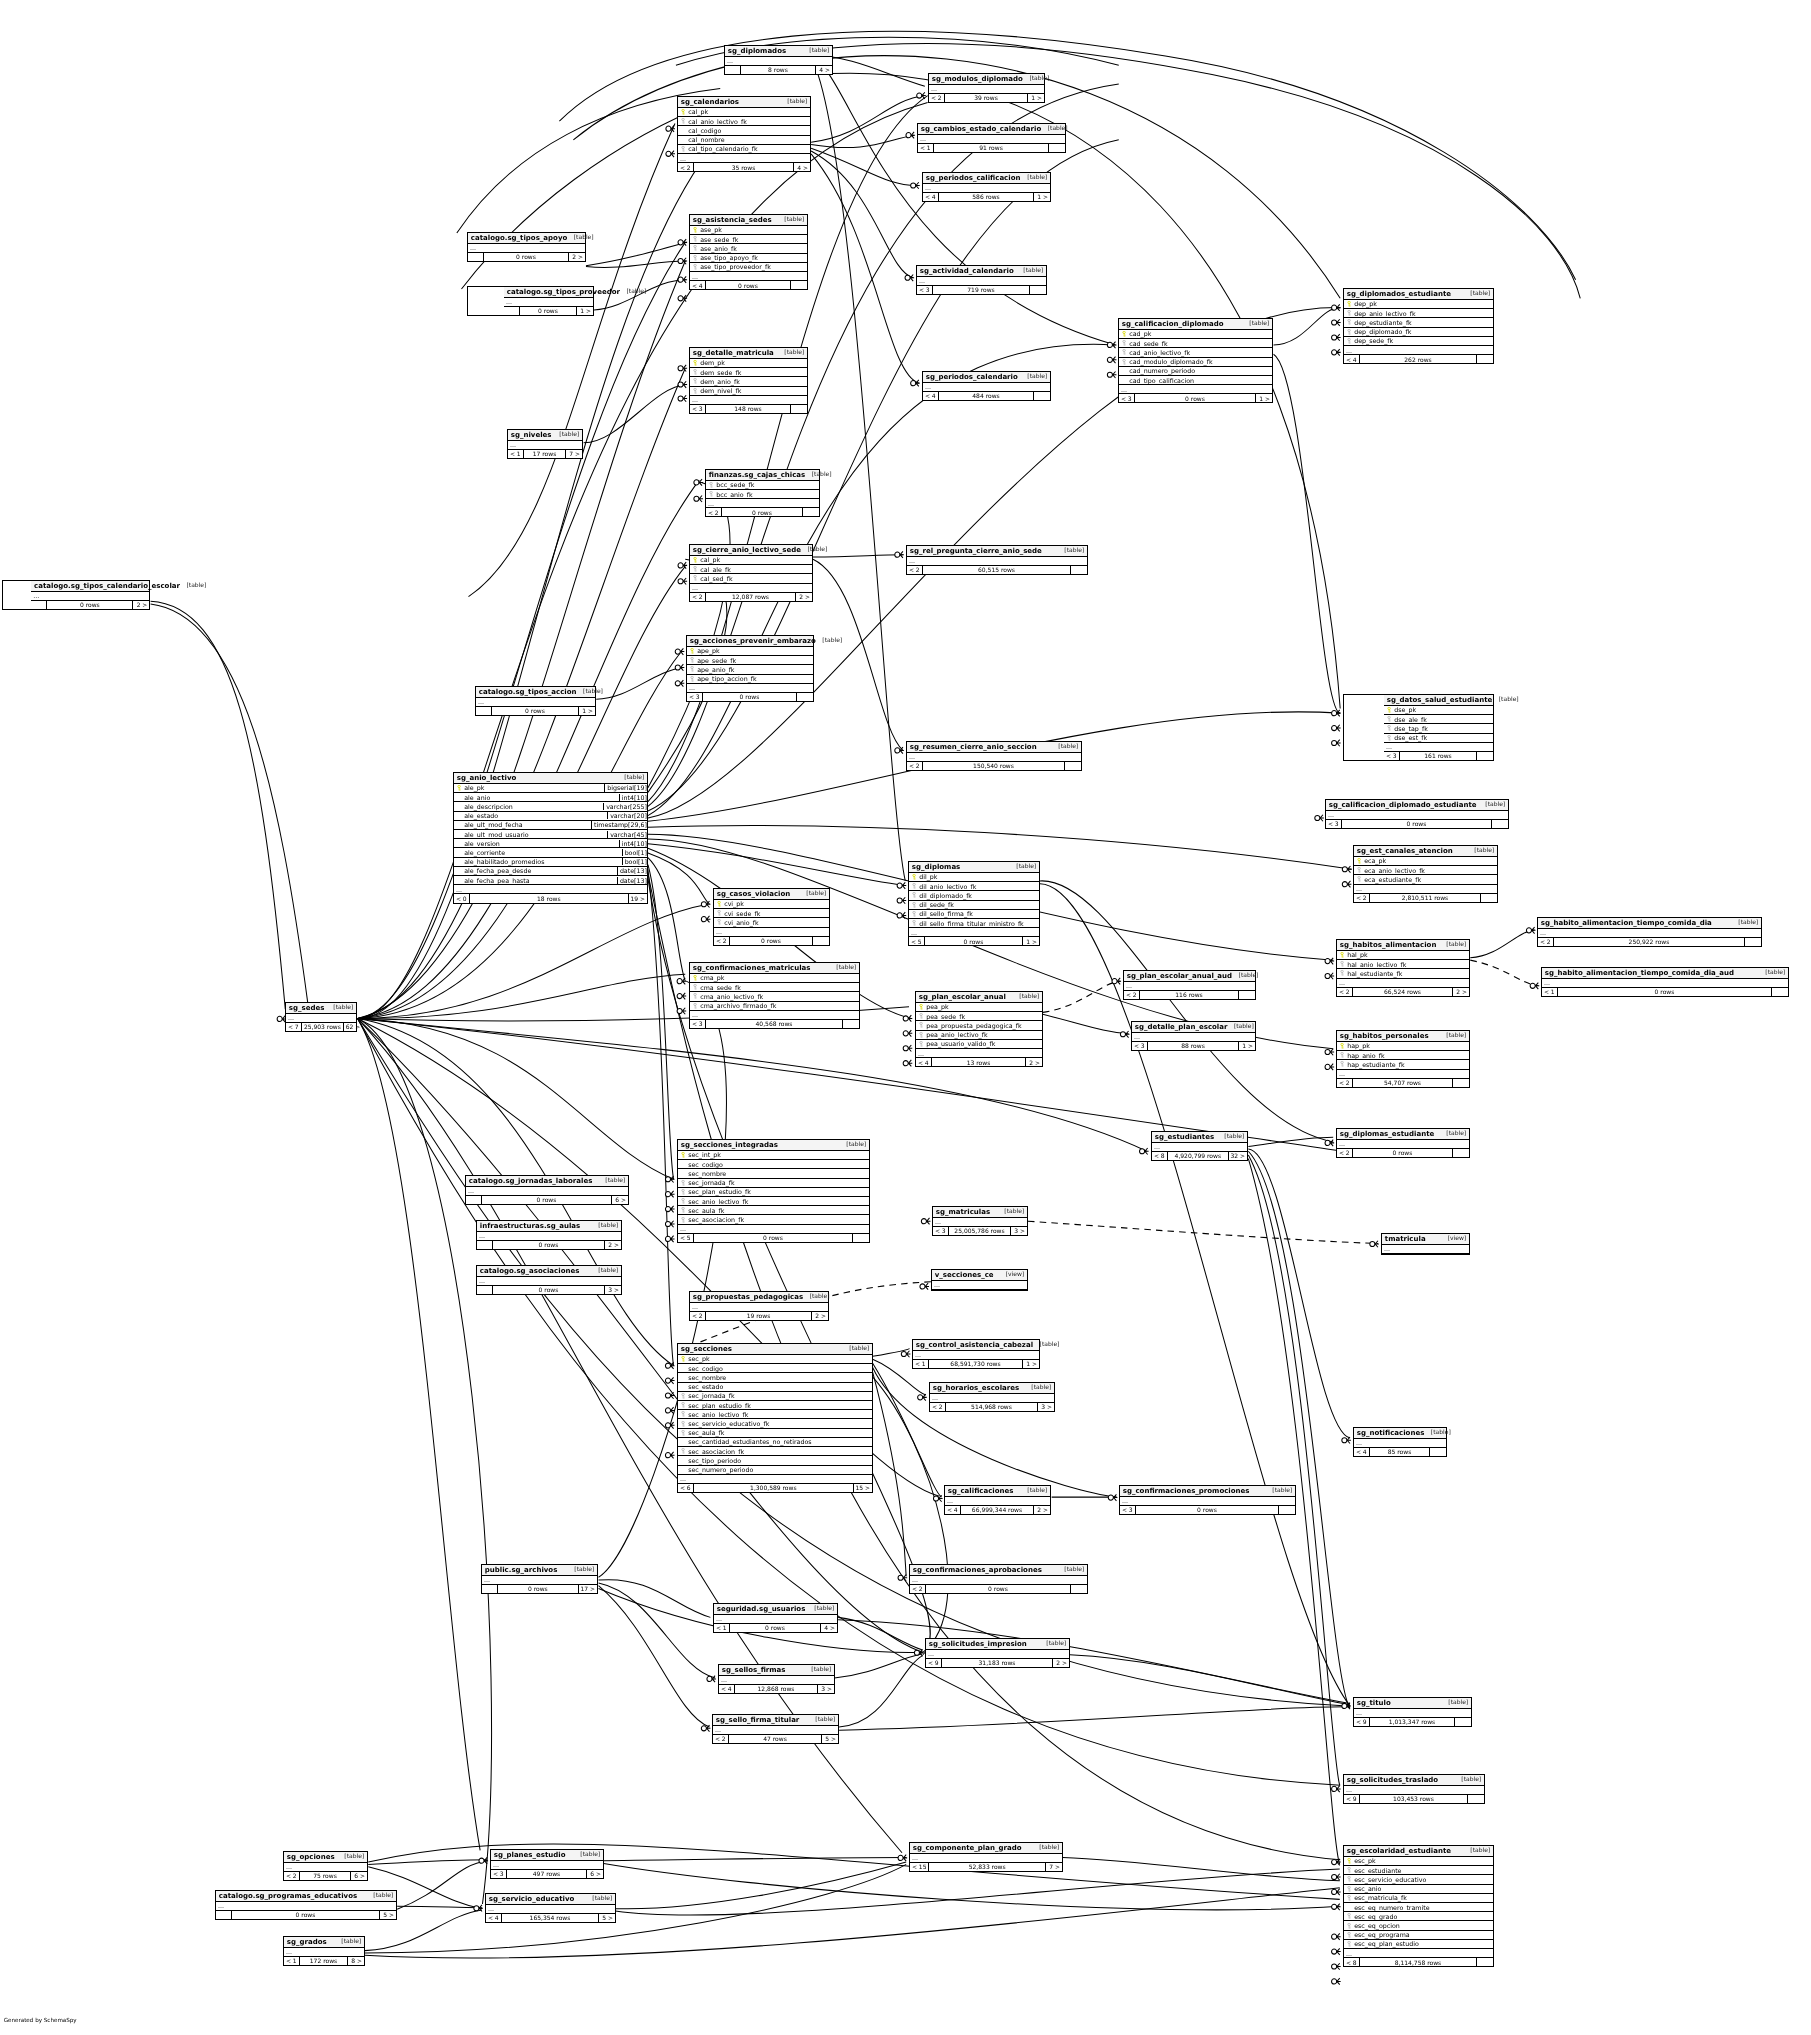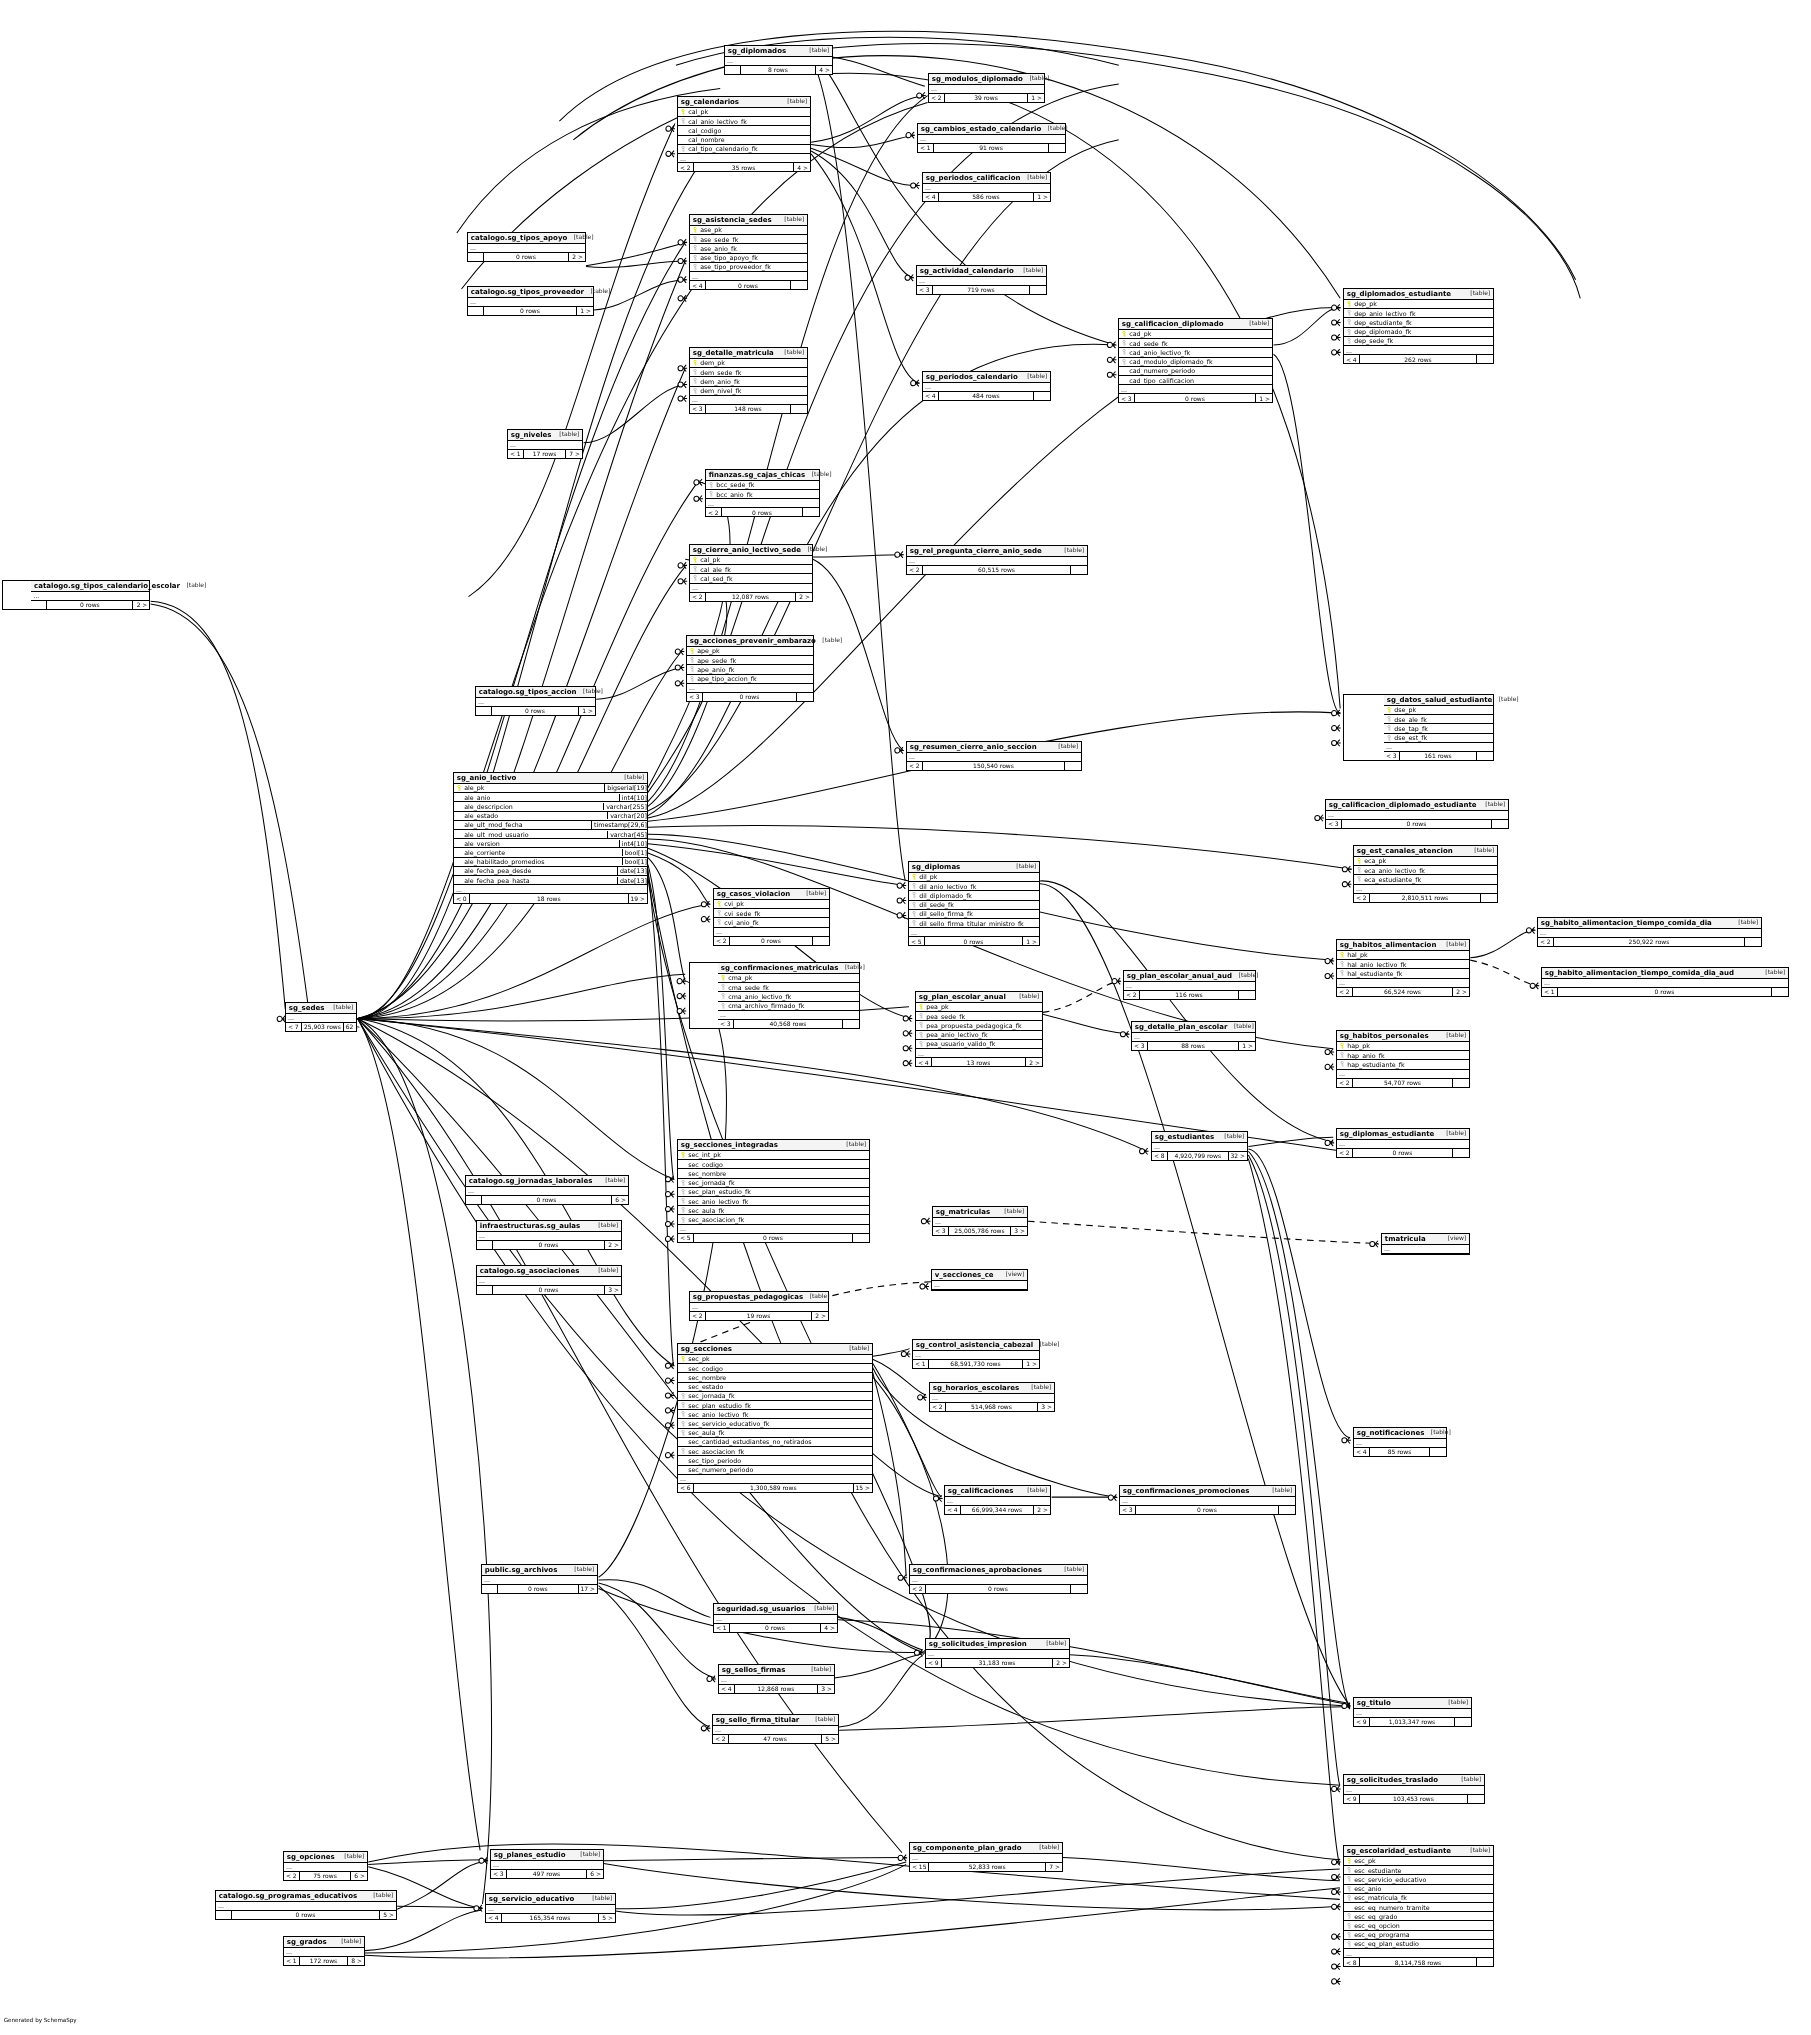--- a/index.html
+++ b/index.html
@@ -479,21 +479,21 @@
           <span class="kind">[table]</span>
         </div>
         <div class="rows"></div>
         <div class="ellipsis">…</div>
         <div class="foot">
           <div class="fl">&lt; 3</div>
           <div class="fc">719 rows</div>
           <div class="fr"></div>
         </div>
       </div>
-      <div class="tbl" style="left: 467px; top: 286px; width: 127px;">
+      <div class="tbl" style="left: 467px; top: 286px; width: 127px; padding-left: 36px;">
         <div class="hdr">
           <span>catalogo.sg_tipos_proveedor</span>
           <span class="kind">[table]</span>
         </div>
         <div class="rows"></div>
         <div class="ellipsis">…</div>
         <div class="foot">
           <div class="fl"></div>
           <div class="fc">0 rows</div>
           <div class="fr">1 &gt;</div>
@@ -1440,21 +1440,21 @@
             <span class="cname">hap_estudiante_fk</span>
           </div>
         </div>
         <div class="ellipsis">…</div>
         <div class="foot">
           <div class="fl">&lt; 2</div>
           <div class="fc">54,707 rows</div>
           <div class="fr"></div>
         </div>
       </div>
-      <div class="tbl" style="left: 689px; top: 962px; width: 171px; padding-left: 28px;">
+      <div class="tbl" style="left: 689px; top: 962px; width: 171px;">
         <div class="hdr">
           <span>sg_confirmaciones_matriculas</span>
           <span class="kind">[table]</span>
         </div>
         <div class="rows">
           <div class="col">
             <span class="kw">
               <svg width="4.2" height="6" viewBox="0 0 9 13">
                 <circle cx="4.5" cy="3" r="2.6" fill="none" stroke="#d8d800" stroke-width="1.8"></circle>
                 <rect x="3.6" y="5" width="1.8" height="7" fill="#d8d800"></rect>

